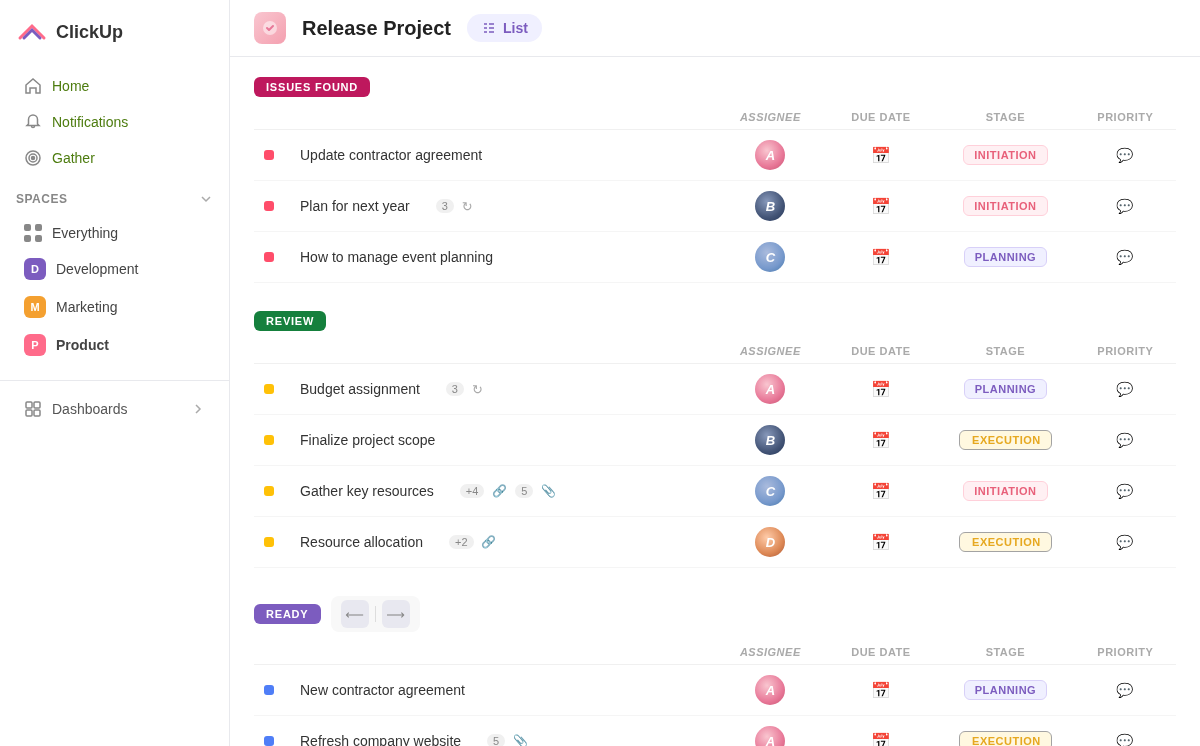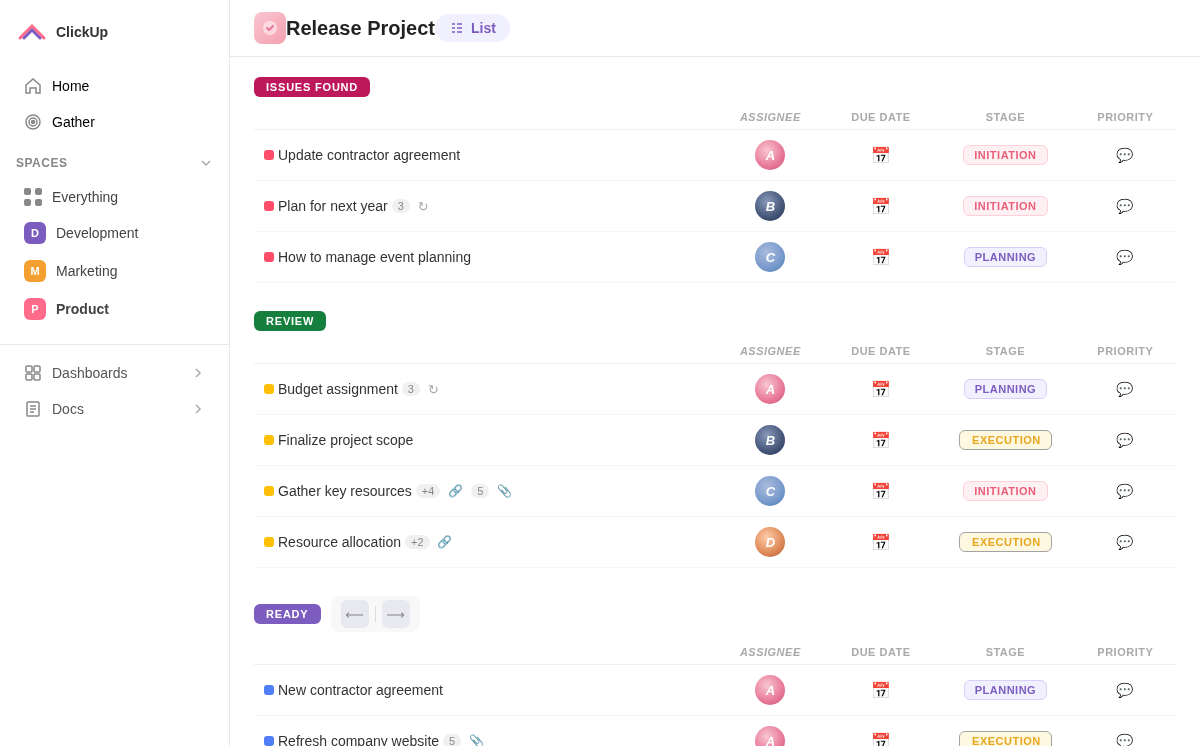--- a/index.html
+++ b/index.html
@@ -20,31 +20,31 @@
       display: flex;
       align-items: center;
       gap: 8px;
       padding: 0 16px 20px 16px;
     }
     .logo-icon {
       width: 32px;
       height: 32px;
     }
     .logo-text {
-      font-size: 14px;
+      font-size: 18px;
       font-weight: 700;
       color: #333;
     }
     .nav-item {
       display: flex;
       align-items: center;
       gap: 10px;
       padding: 9px 16px;
       cursor: pointer;
-      color: #000000;
+      color: #4d7c0f;
       font-size: 14px;
       font-weight: 500;
       border-radius: 6px;
       margin: 0 8px;
     }
     .nav-item svg { width: 18px; height: 18px; flex-shrink: 0; }
 
     .section-header {
       display: flex;
       align-items: center;
@@ -123,20 +123,21 @@
       flex-direction: column;
       overflow: hidden;
       background: #fff;
     }
     .top-bar {
       background: rgba(255,255,255,0.9);
       border-bottom: 1px solid #e8e9ed;
       padding: 12px 24px;
       display: flex;
       align-items: center;
+      gap: 16px;
     }
     .project-icon {
       width: 32px;
       height: 32px;
       background: linear-gradient(135deg, #f9c6d0, #f4a0b0);
       border-radius: 8px;
       display: flex;
       align-items: center;
       justify-content: center;
     }
@@ -196,21 +197,21 @@
     .task-row {
       border-bottom: 1px solid #f5f5f5;
     }
     .task-row td {
       padding: 10px 10px;
       vertical-align: middle;
     }
     .task-name-cell {
       display: flex;
       align-items: center;
-      gap: 4px;
+      gap: 26px;
       font-size: 14px;
       color: #333;
     }
     .priority-dot {
       width: 10px;
       height: 10px;
       border-radius: 3px;
       flex-shrink: 0;
     }
     .dot-red { background: #ff4d6a; }
@@ -297,20 +298,27 @@
       <path d="M8 22 L16 14 L24 22" stroke="#7c5cbf" stroke-width="3" fill="none" stroke-linecap="round"></path>
     </svg>
     <span class="logo-text">ClickUp</span>
   </div>
 
   <div class="nav-item">
     <svg viewBox="0 0 18 18" fill="none" stroke="#888" stroke-width="1.5">
       <path d="M2 8 L9 2 L16 8 V16 H12 V11 H6 V16 H2 Z"></path>
     </svg>
     <span>Home</span>
+  </div>
+  <div class="nav-item">
+    <svg viewBox="0 0 18 18" fill="none" stroke="#888" stroke-width="1.5">
+      <path d="M9 2 C6.5 2 4.5 4 4.5 6.5 V11 L3 12.5 H15 L13.5 11 V6.5 C13.5 4 11.5 2 9 2 Z"></path>
+      <path d="M7.5 13 C7.5 13.8 8.2 14.5 9 14.5 C9.8 14.5 10.5 13.8 10.5 13"></path>
+    </svg>
+    <span>Notifications</span>
   </div>
   <div class="nav-item">
     <svg viewBox="0 0 18 18" fill="none" stroke="#888" stroke-width="1.5">
       <circle cx="9" cy="9" r="7"></circle>
       <circle cx="9" cy="9" r="4"></circle>
       <circle cx="9" cy="9" r="1.5" fill="#888"></circle>
     </svg>
     <span>Gather</span>
   </div>
 
@@ -348,32 +356,20 @@
   <div class="sidebar-bottom">
     <div class="sidebar-section-item">
       <div class="left">
         <svg width="18" height="18" viewBox="0 0 18 18" fill="none" stroke="#888" stroke-width="1.5">
           <rect x="2" y="2" width="6" height="6" rx="1"></rect>
           <rect x="10" y="2" width="6" height="6" rx="1"></rect>
           <rect x="2" y="10" width="6" height="6" rx="1"></rect>
           <rect x="10" y="10" width="6" height="6" rx="1"></rect>
         </svg>
         <span>Dashboards</span>
-      </div>
-      <svg width="14" height="14" viewBox="0 0 14 14" fill="none" stroke="#aaa" stroke-width="1.5">
-        <path d="M5 3 L9 7 L5 11"></path>
-      </svg>
-    </div>
-    <div class="sidebar-section-item">
-      <div class="left">
-        <svg width="18" height="18" viewBox="0 0 18 18" fill="none" stroke="#888" stroke-width="1.5">
-          <rect x="3" y="2" width="12" height="14" rx="1"></rect>
-          <path d="M6 6 H12 M6 9 H12 M6 12 H10"></path>
-        </svg>
-        <span>Docs</span>
       </div>
       <svg width="14" height="14" viewBox="0 0 14 14" fill="none" stroke="#aaa" stroke-width="1.5">
         <path d="M5 3 L9 7 L5 11"></path>
       </svg>
     </div>
   </div>
 </nav>
 
 <div class="main">
 

